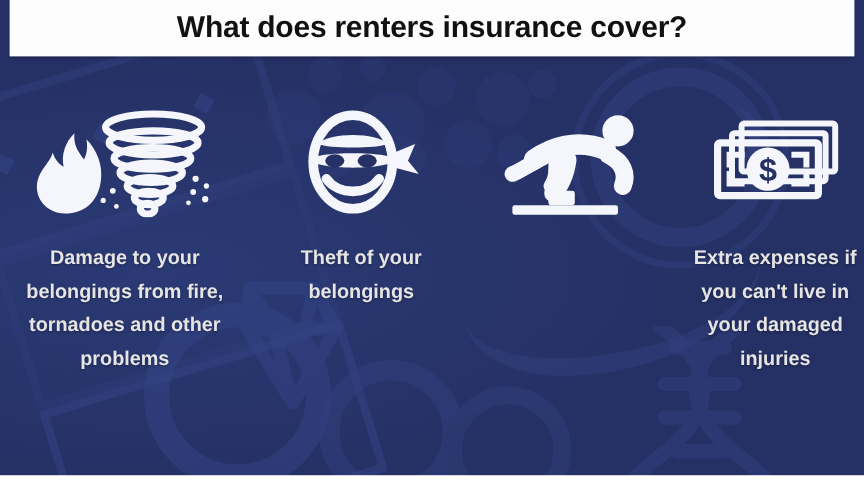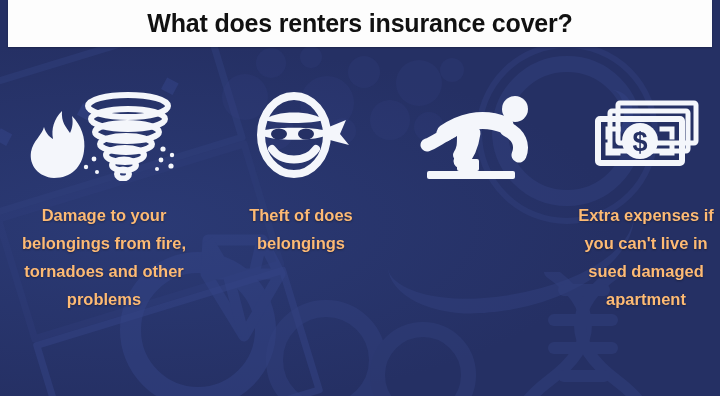--- a/index.html
+++ b/index.html
@@ -184,21 +184,21 @@
   .col-4 { width: 148px; }
 
   .icon-box {
     height: 92px;
     display: flex;
     align-items: center;
     justify-content: center;
   }
   .caption {
     margin-top: 20px;
-    color: #fdba74;
+    color: #e5e5e5;
     font-size: 16.5px;
     font-weight: bold;
     line-height: 28px;
     text-align: center;
     text-shadow: 0 1px 2px rgba(0,0,0,.35);
     padding: 0 6px;
   }
   .col-1 .caption { max-width: 190px; }
   .col-2 .caption { max-width: 168px; }
   .col-3 .caption { max-width: 156px; }
@@ -327,21 +327,21 @@
           <path d="M14 44 C 14 37, 82 37, 82 44 C 82 53, 14 53, 14 44 Z" fill="#f4f6fb"></path>
 
           <ellipse cx="33" cy="45" rx="8" ry="5.5" fill="#253064"></ellipse>
           <ellipse cx="60" cy="45" rx="8" ry="5.5" fill="#253064"></ellipse>
 
           <path d="M78 40 L 100 31 L 94 45 L 103 56 L 80 50 Z" fill="#f4f6fb"></path>
 
           <path d="M26 60 C 36 74, 60 74, 70 60" fill="none" stroke="#f4f6fb" stroke-width="8" stroke-linecap="round"></path>
         </svg>
       </div>
-      <div class="caption">Theft of does belongings</div>
+      <div class="caption">Theft of your belongings</div>
     </div>
 
     <div class="column col-3">
       <div class="icon-box">
         <svg width="128" height="92" viewBox="0 0 128 92">
 
           <circle cx="96" cy="20" r="13" fill="#f4f6fb"></circle>
 
           <path d="M86 36 C 62 26, 40 34, 26 44" fill="none" stroke="#f4f6fb" stroke-width="17" stroke-linecap="round"></path>
 
@@ -375,19 +375,19 @@
               <path d="M18 58 L18 50 M18 58 L28 58"></path>
               <path d="M82 34 L82 42 M82 34 L72 34"></path>
               <path d="M82 58 L82 50 M82 58 L72 58"></path>
             </g>
 
             <circle cx="50" cy="46" r="18" fill="#f4f6fb"></circle>
             <text x="50" y="56" text-anchor="middle" font-family="Liberation Sans, sans-serif" font-size="27" font-weight="bold" fill="#253064">$</text>
           </g>
         </svg>
       </div>
-      <div class="caption">Extra expenses if you can't live in sued damaged apartment</div>
+      <div class="caption">Extra expenses if you can't live in your damaged injuries</div>
     </div>
 
   </div>
 
   <div class="bottom-strip"></div>
 </div>
 
 </body></html>

